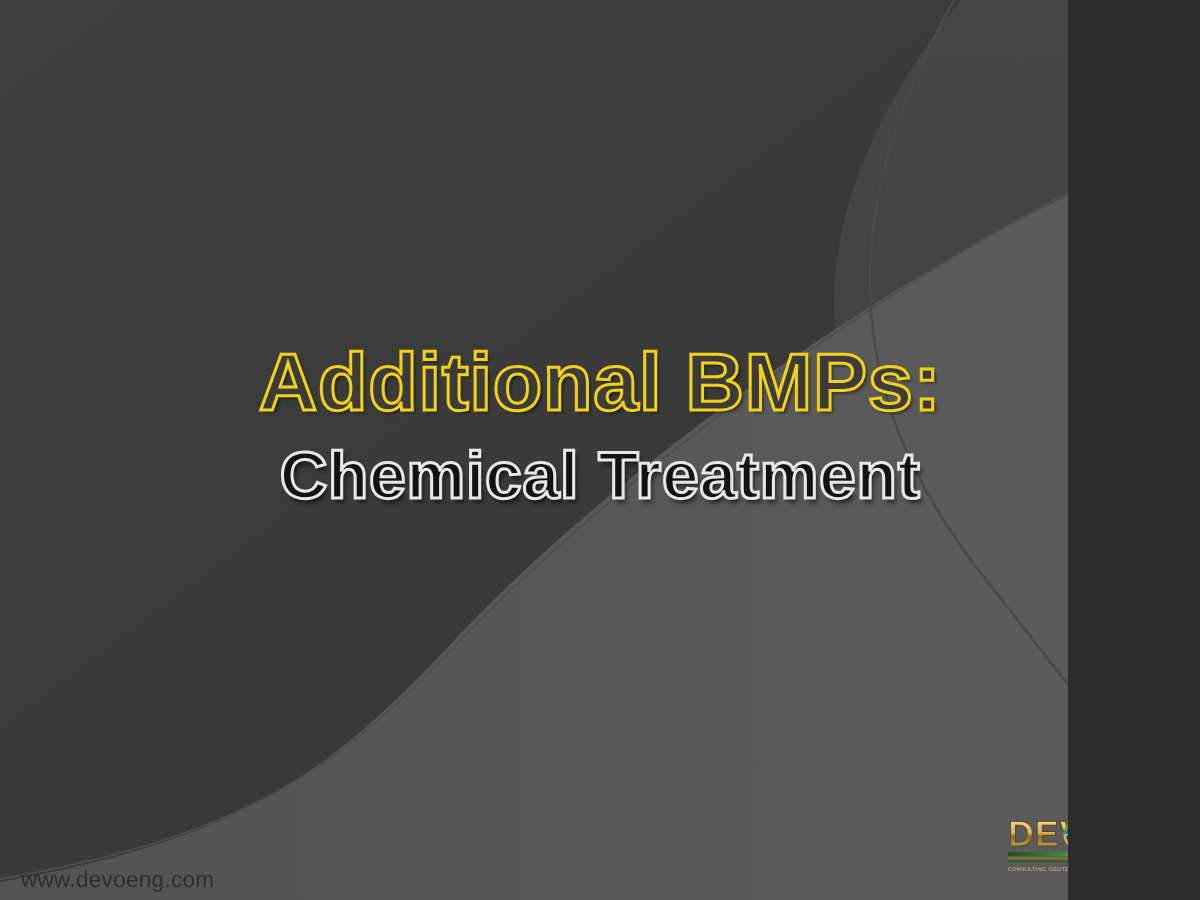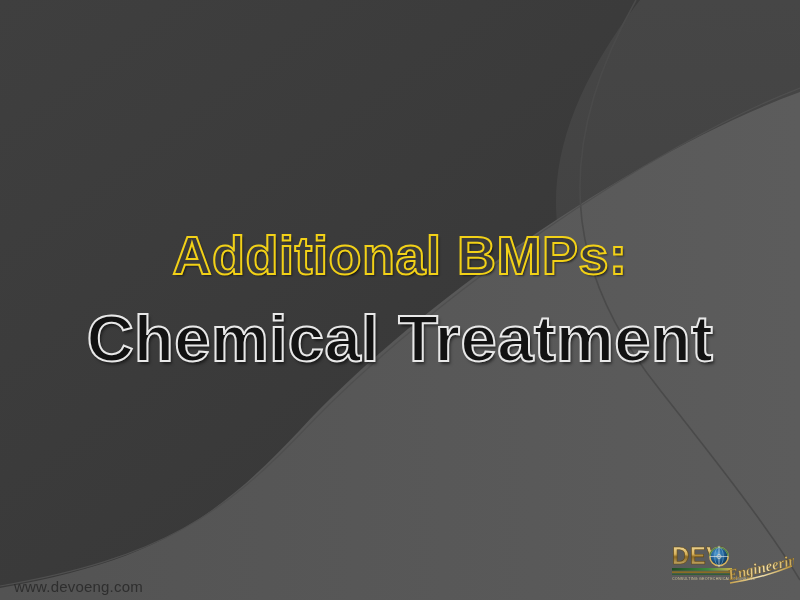--- a/index.html
+++ b/index.html
@@ -2,21 +2,21 @@
 <html><head>
 <meta charset="utf-8">
 <style>
   html, body {
     margin: 0;
     padding: 0;
     background: #2c2c2c;
   }
   #slide {
     position: relative;
-    width: 800px;
+    width: 712px;
     height: 600px;
     overflow: hidden;
     background: #3b3b3b;
     font-family: "Liberation Sans", sans-serif;
     user-select: none;
   }
   #bg-svg {
     position: absolute;
     inset: 0;
     width: 800px;
@@ -42,27 +42,27 @@
   #title-line-1 {
     font-size: 54px;
     color: #3b3b3b;
     -webkit-text-stroke: 2px #f2d117;
     text-shadow:
        1px 1px 0 rgba(0,0,0,0.55),
        2px 2px 2px rgba(0,0,0,0.45);
     padding-bottom: 4px;
   }
   #title-line-2 {
-    font-size: 65px;
+    font-size: 44px;
     color: #121212;
     -webkit-text-stroke: 2px #e8e8e8;
     text-shadow:
        1px 1px 0 rgba(0,0,0,0.5),
        2px 3px 3px rgba(0,0,0,0.5);
-    margin-top: 20px;
+    margin-top: 10px;
   }
 
   
   #footer-url {
     position: absolute;
     left: 14px;
     top: 578px;
     font-size: 15px;
     color: #2e2e2e;
     letter-spacing: 0.2px;

